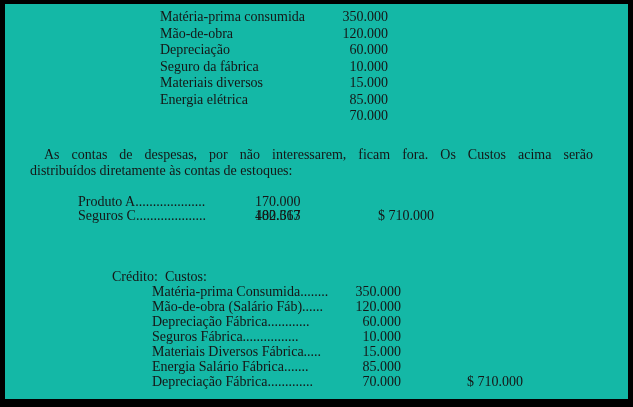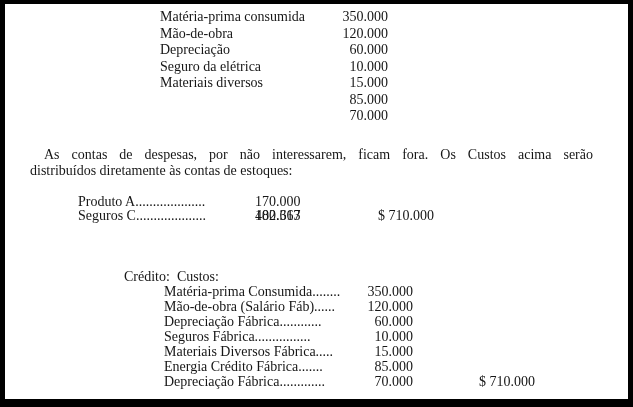--- a/index.html
+++ b/index.html
@@ -1,21 +1,21 @@
 <!DOCTYPE html>
 <html><head>
 <meta charset="utf-8">
 <style>
   html, body { margin: 0; padding: 0; background: #888; }
   .page {
     position: relative;
     width: 633px;
     height: 407px;
     box-sizing: border-box;
-    background: #ffffff;
+    background: #14b8a6;
     border-style: solid;
     border-color: #000000;
     border-width: 4px 5px 8px 5px;
     font-family: "Liberation Serif", "DejaVu Serif", serif;
     font-size: 14px;
     color: #161616;
     overflow: hidden;
   }
 
   
@@ -30,21 +30,21 @@
   
   .heading { white-space: pre; }
   .entry-row { position: relative; white-space: nowrap; }
   .entry-value, .entry-total { position: absolute; top: 0; }
 
   .debit { position: absolute; left: 37px; top: 191px; width: 460px; line-height: 13.9px; }
   .debit .entry-row { padding-left: 36px; }
   .debit .entry-value { left: 213px; }
   .debit .entry-total { left: 336px; }
 
-  .credit { position: absolute; left: 107px; top: 265px; width: 490px; line-height: 15px; margin-left: 12px; }
+  .credit { position: absolute; left: 107px; top: 265px; width: 490px; line-height: 15px; }
   .credit .entry-row { padding-left: 40px; }
   .credit .entry-value { left: 229px; width: 60px; text-align: right; }
   .credit .entry-total { left: 355px; }
 </style>
 </head>
 <body>
 
 <div class="page">
 
   <div class="cost-list">
@@ -54,28 +54,29 @@
     </div>
     <div class="cost-row">
       <span class="lbl">Mão-de-obra</span>
       <span class="val">120.000</span>
     </div>
     <div class="cost-row">
       <span class="lbl">Depreciação</span>
       <span class="val">60.000</span>
     </div>
     <div class="cost-row">
-      <span class="lbl">Seguro da elétrica</span>
+      <span class="lbl">Seguro da fábrica</span>
       <span class="val">10.000</span>
     </div>
     <div class="cost-row">
       <span class="lbl">Materiais diversos</span>
       <span class="val">15.000</span>
     </div>
     <div class="cost-row">
+      <span class="lbl">Energia elétrica</span>
       <span class="val">85.000</span>
     </div>
     <div class="cost-row">
       <span class="val">70.000</span>
     </div>
   </div>
 
   <div class="para">
     <div class="line-just">As contas de despesas, por não interessarem, ficam fora. Os Custos acima serão</div>
     <div>distribuídos diretamente às contas de estoques:</div>
@@ -119,21 +120,21 @@
       <span class="entry-label">Seguros Fábrica................</span>
       <span class="entry-value">10.000</span>
       <span class="entry-total"></span>
     </div>
     <div class="entry-row">
       <span class="entry-label">Materiais Diversos Fábrica.....</span>
       <span class="entry-value">15.000</span>
       <span class="entry-total"></span>
     </div>
     <div class="entry-row">
-      <span class="entry-label">Energia Crédito Fábrica.......</span>
+      <span class="entry-label">Energia Salário Fábrica.......</span>
       <span class="entry-value">85.000</span>
       <span class="entry-total"></span>
     </div>
     <div class="entry-row">
       <span class="entry-label">Depreciação Fábrica.............</span>
       <span class="entry-value">70.000</span>
       <span class="entry-total">$ 710.000</span>
     </div>
   </div>
 

